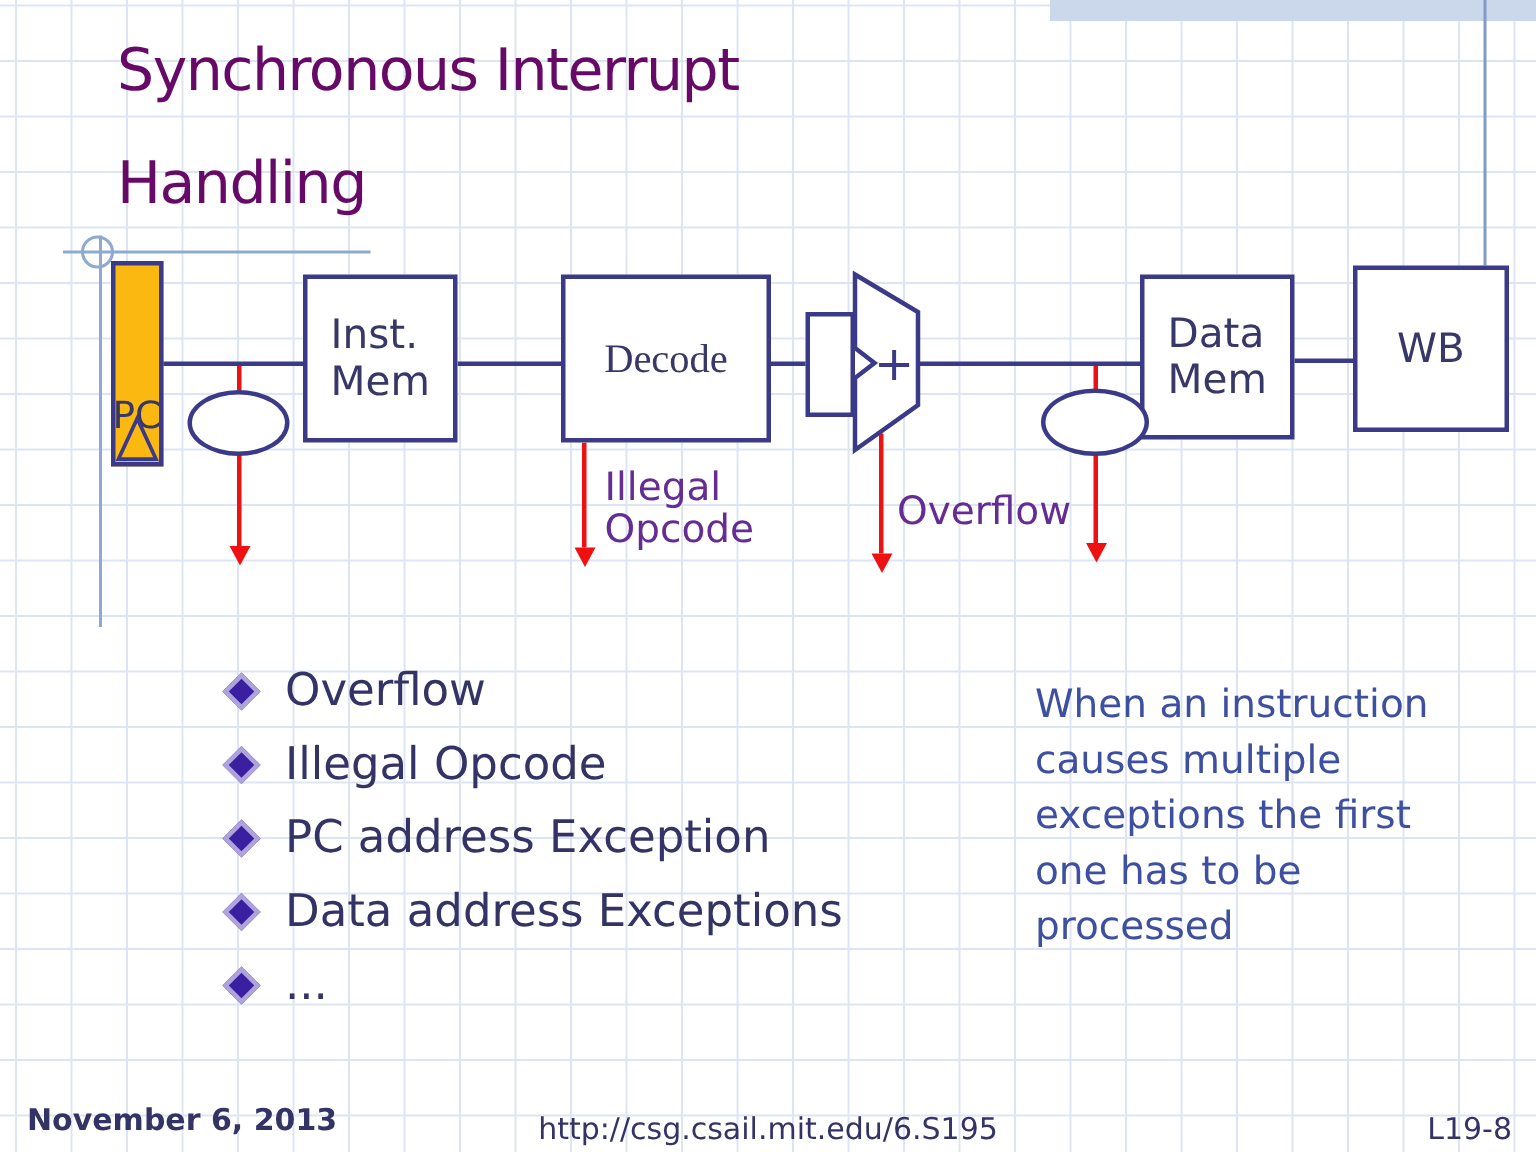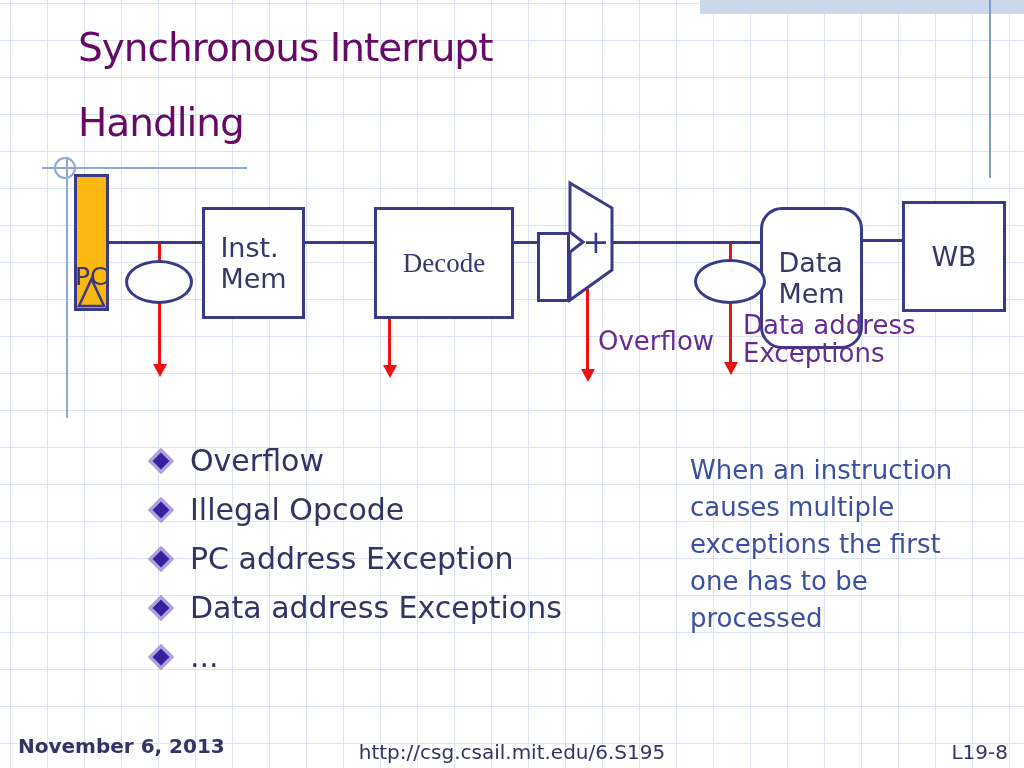--- a/index.html
+++ b/index.html
@@ -27,21 +27,21 @@
     left:78px; top:10px; width:800px;
     font-size:39px; line-height:75px; letter-spacing:-1px;
     color:#670a67; white-space:pre-line;
   }
 
   
   .navy-line { background:#3a3a88; height:3px; }
   .box {
     background:#ffffff; border:3px solid #3a3a88; color:#373768;
     display:flex; align-items:center; justify-content:center;
-    font-size:27px; line-height:31px; white-space:pre-line; text-align:left;margin-top:24px;
+    font-size:27px; line-height:31px; white-space:pre-line; text-align:left;
   }
   .pc-box { left:74px; top:174px; width:35px; height:137px; background:#fbb811; border:3px solid #3a3a88; }
   .pc-label { left:75px; top:226px; font-size:25px; color:#373768;margin-top:36px; }
   .ellipse { background:#ffffff; border:3px solid #3a3a88; border-radius:50%; }
   .stem { width:3px; background:#ee1111; }
   .arrow-head { width:0; height:0; border-left:7px solid transparent; border-right:7px solid transparent; border-top:13px solid #ee1111; }
   .exc-label { color:#652d93; font-size:26px; line-height:28px; white-space:pre-line; }
 
   
   .bullets { left:148px; top:436px; width:540px; }
@@ -103,40 +103,40 @@
     <span>Decode</span>
   </div>
 
   <div class="abs box" style="left:537px; top:208px; width:33px; height:70px;"></div>
 
   <svg class="abs" style="left:566px; top:179px;" width="52" height="126">
     <polygon points="4,4 46,29 46,91 4,121 4,73 17,63 4,53" fill="#ffffff" stroke="#3a3a88" stroke-width="3"></polygon>
     <text x="30" y="74" text-anchor="middle" font-size="32" fill="#3a3a88">+</text>
   </svg>
 
-  <div class="abs box" style="left:760px; top:183px; width:103px; height:142px;border-radius:22px;">
+  <div class="abs box" style="left:760px; top:183px; width:103px; height:110px;">
     <span>Data
 Mem</span>
   </div>
 
   <div class="abs box" style="left:902px; top:177px; width:104px; height:111px;">
     <span>WB</span>
   </div>
 
   <div class="abs ellipse" style="left:125px; top:260px; width:68px; height:44px;"></div>
   <div class="abs ellipse" style="left:694px; top:259px; width:72px; height:45px;"></div>
 
   <div class="abs arrow-head" style="left:152.5px; top:364px;"></div>
   <div class="abs arrow-head" style="left:382.5px; top:365px;"></div>
   <div class="abs arrow-head" style="left:580.5px; top:369px;"></div>
   <div class="abs arrow-head" style="left:723.5px; top:362px;"></div>
 
+  <div class="abs exc-label" style="left:403px; top:311px;">Illegal
+Opcode</div>
   <div class="abs exc-label" style="left:598px; top:327px;">Overflow</div>
-  <div class="abs exc-label" style="left:743px; top:311px;">Data address
-Exceptions</div>
 
   <div class="abs bullets">
     <div class="bullet-row">
       <span class="diamond"></span>
       <span class="bullet-text">Overflow</span>
     </div>
     <div class="bullet-row">
       <span class="diamond"></span>
       <span class="bullet-text">Illegal Opcode</span>
     </div>

